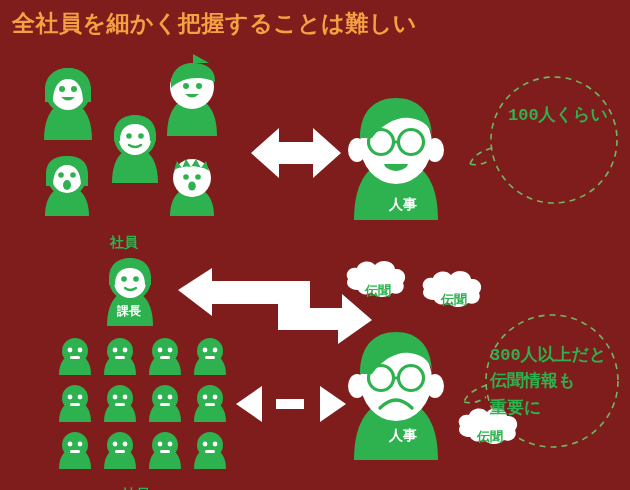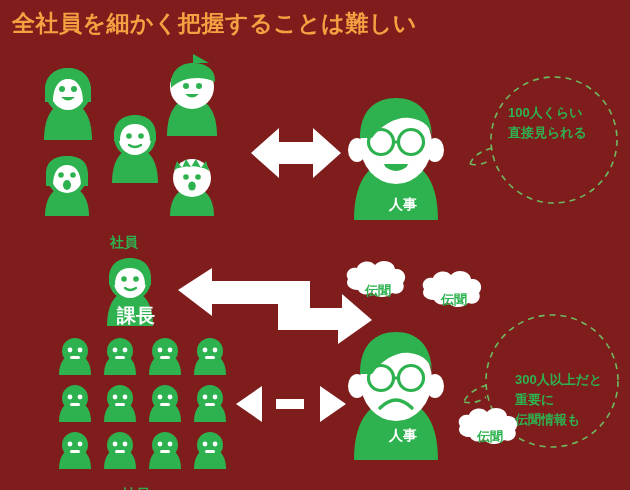--- a/index.html
+++ b/index.html
@@ -50,33 +50,34 @@
     color: #2eb24f;
     margin-top: 24px;
   }
   .lbl-white {
     color: #ffffff;
   }
   .lbl-shain-top   { left: 110px; top: 210px; font-size: 14px; }
   .lbl-shain-bot   { left: 122px; top: 462px; font-size: 14px; }
   .lbl-jinji-top   { left: 389px; top: 196px; font-size: 14px; }
   .lbl-jinji-bot   { left: 389px; top: 427px; font-size: 14px; }
-  .lbl-kacho       { left: 117px; top: 303px; font-size: 19px; }
+  .lbl-kacho       { left: 117px; top: 303px; font-size: 12px; }
 
   
   .bubble-text {
     position: absolute;
     color: #2eb24f;
-    font-size: 13px;
+    font-size: 17px;
     font-weight: bold;
     line-height: 1.55;
     white-space: nowrap;
+    font-family: Liberation Mono, monospace;
   }
   .bubble-text-1 { left: 508px; top: 103px; }
-  .bubble-text-2 { left: 515px; top: 343px; margin-top: 27px; }
+  .bubble-text-2 { left: 490px; top: 343px; }
 
   
   .cloud-text {
     position: absolute;
     color: #2eb24f;
     font-size: 13px;
     font-weight: bold;
     white-space: nowrap;
   }
   .cloud-text-1 { left: 365px; top: 282px; }
@@ -309,25 +310,24 @@
   </svg>
 
   <div class="lbl lbl-green lbl-shain-top">社員</div>
   <div class="lbl lbl-white lbl-jinji-top">人事</div>
   <div class="lbl lbl-white lbl-kacho">課長</div>
   <div class="lbl lbl-green lbl-shain-bot">社員</div>
   <div class="lbl lbl-white lbl-jinji-bot">人事</div>
 
   <div class="bubble-text bubble-text-1">
     <div>100人くらい</div>
-    <div>直接見られる</div>
   </div>
   <div class="bubble-text bubble-text-2">
     <div>300人以上だと</div>
+    <div>伝聞情報も</div>
     <div>重要に</div>
-    <div>伝聞情報も</div>
   </div>
 
   <div class="cloud-text cloud-text-1">伝聞</div>
   <div class="cloud-text cloud-text-2">伝聞</div>
   <div class="cloud-text cloud-text-3">伝聞</div>
 
 </div>
 
 </body></html>

